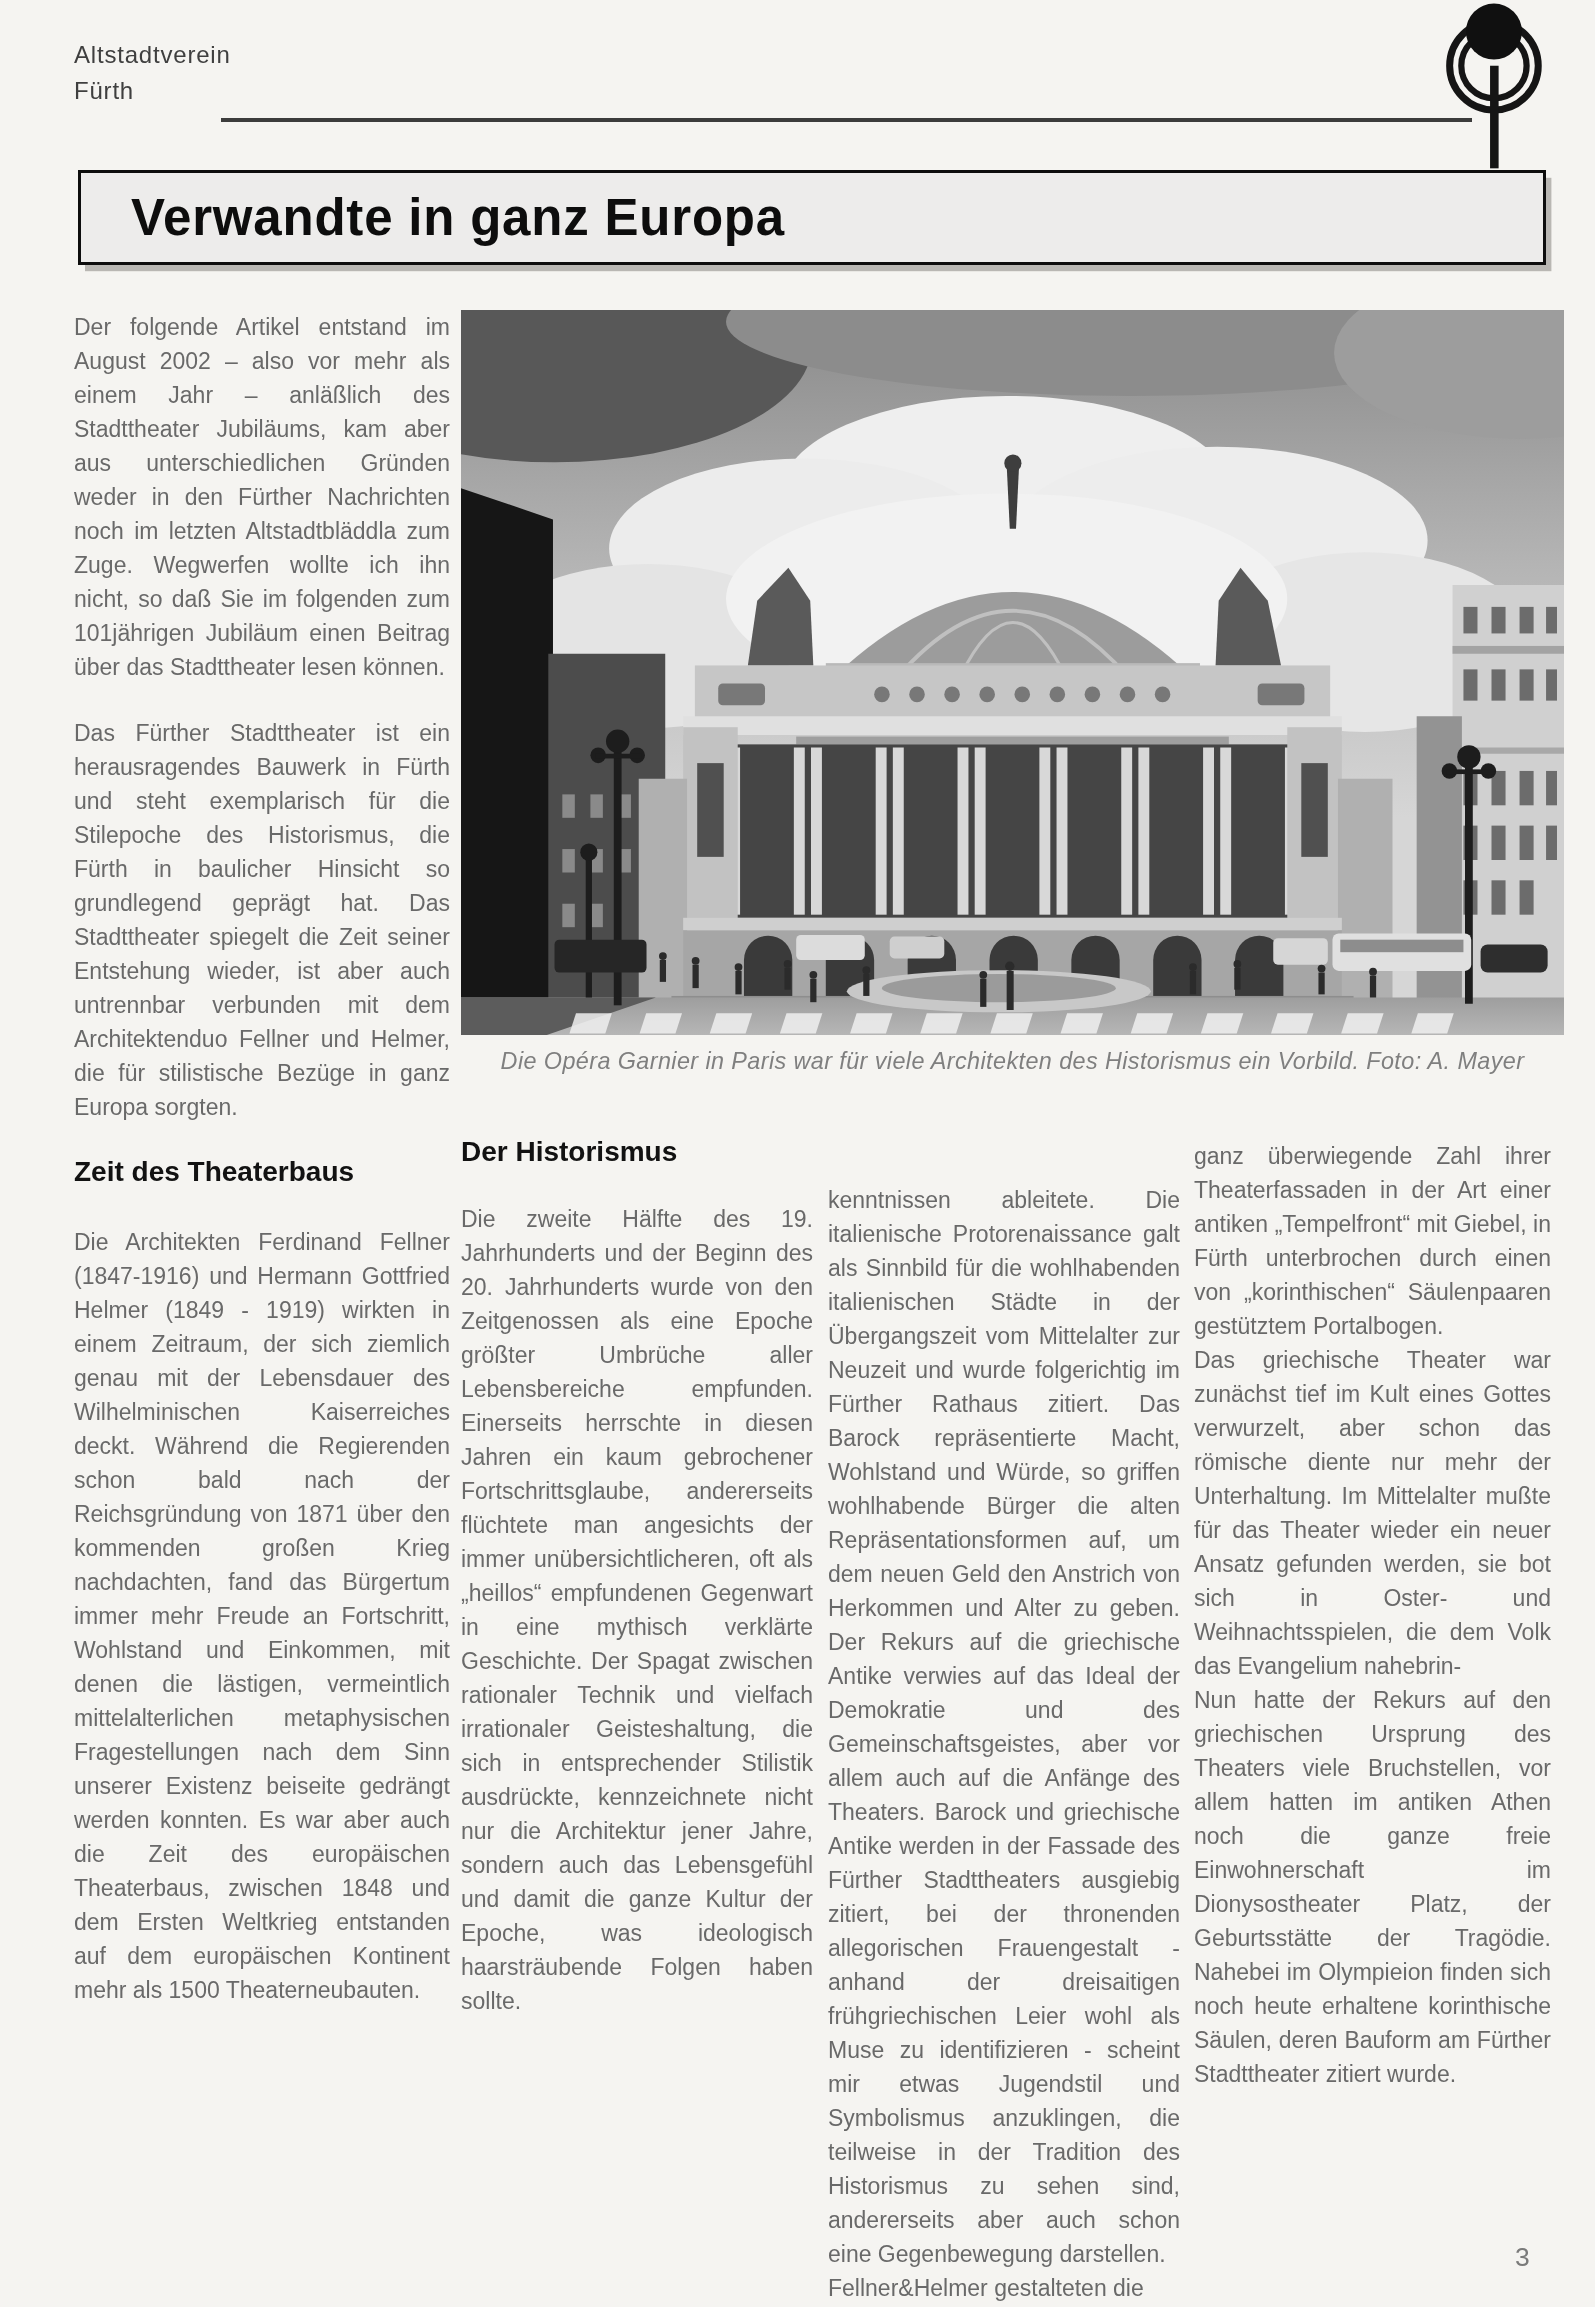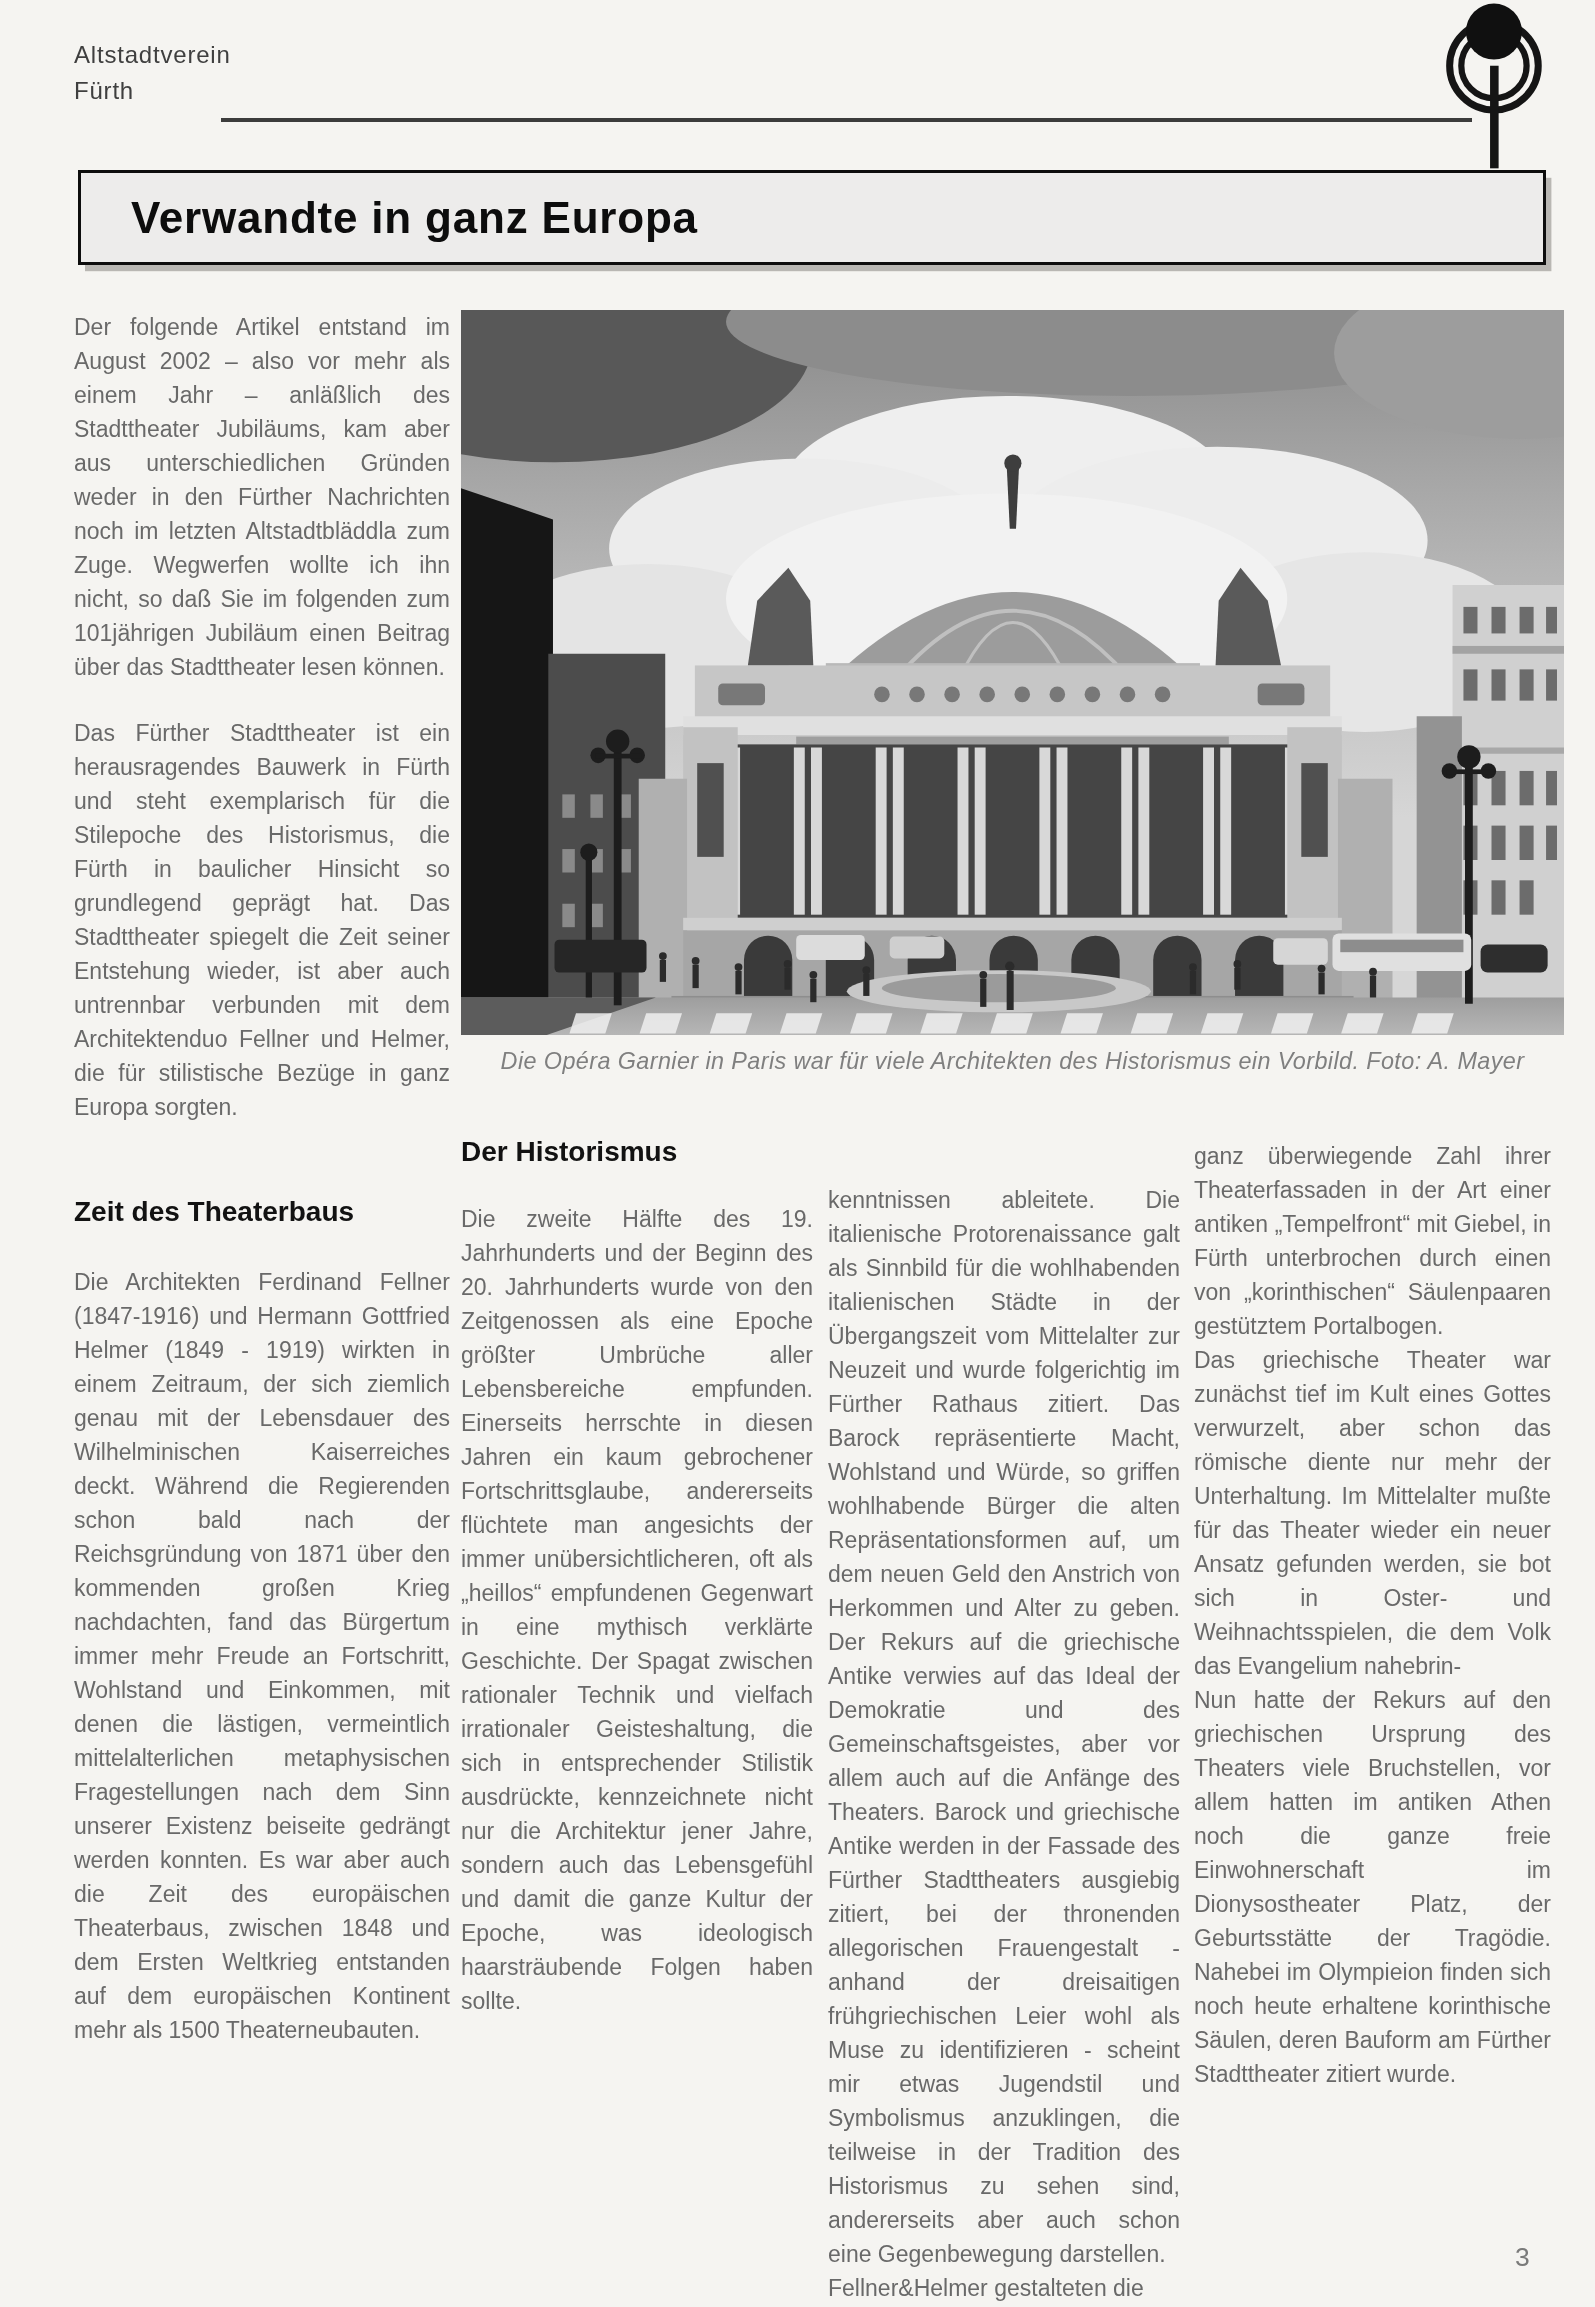--- a/index.html
+++ b/index.html
@@ -25,32 +25,32 @@
   
   .title-box{
     position:absolute;left:78px;top:170px;width:1468px;height:95px;
     background:#edeceb;border:3.1px solid #0d0d0d;
     box-shadow:6.2px 7px 0 -0.8px #b9b7b3;
     display:flex;align-items:center;
     box-sizing:border-box;
   }
   .title-box h1{
     margin:0 0 0 50px;
-    font-size:44px;font-weight:bold;letter-spacing:0.8px;color:#0d0d0d;
+    font-size:51px;font-weight:bold;letter-spacing:0.8px;color:#0d0d0d;
   }
   
   .body-text{font-size:23px;line-height:34px;color:#696969;text-align:justify;}
   .body-text p{margin:0;}
   .col-left{position:absolute;left:74px;top:310px;width:376px;}
   .col-left .p2{margin-top:32px;}
   h2.sect{
     font-size:28px;font-weight:bold;color:#121212;
     margin:0;letter-spacing:0;line-height:39px;
   }
-  .col-left h2.sect{margin-top:68px;margin-bottom:34px;}
+  .col-left h2.sect{margin-top:28px;margin-bottom:34px;}
   
   .photo{position:absolute;left:461px;top:310px;width:1103px;height:725px;margin:0;}
   .photo svg{display:block;width:100%;height:100%;}
   .caption{
     position:absolute;left:461px;top:1048px;width:1103px;
     font-size:23.4px;font-style:italic;color:#7f7f7f;letter-spacing:0.4px;text-align:center;
   }
   .col2{position:absolute;left:461px;top:1132px;width:352px;}
   .col2 h2.sect{margin-bottom:31px;}
   .col3{position:absolute;left:828px;top:1183px;width:352px;}

